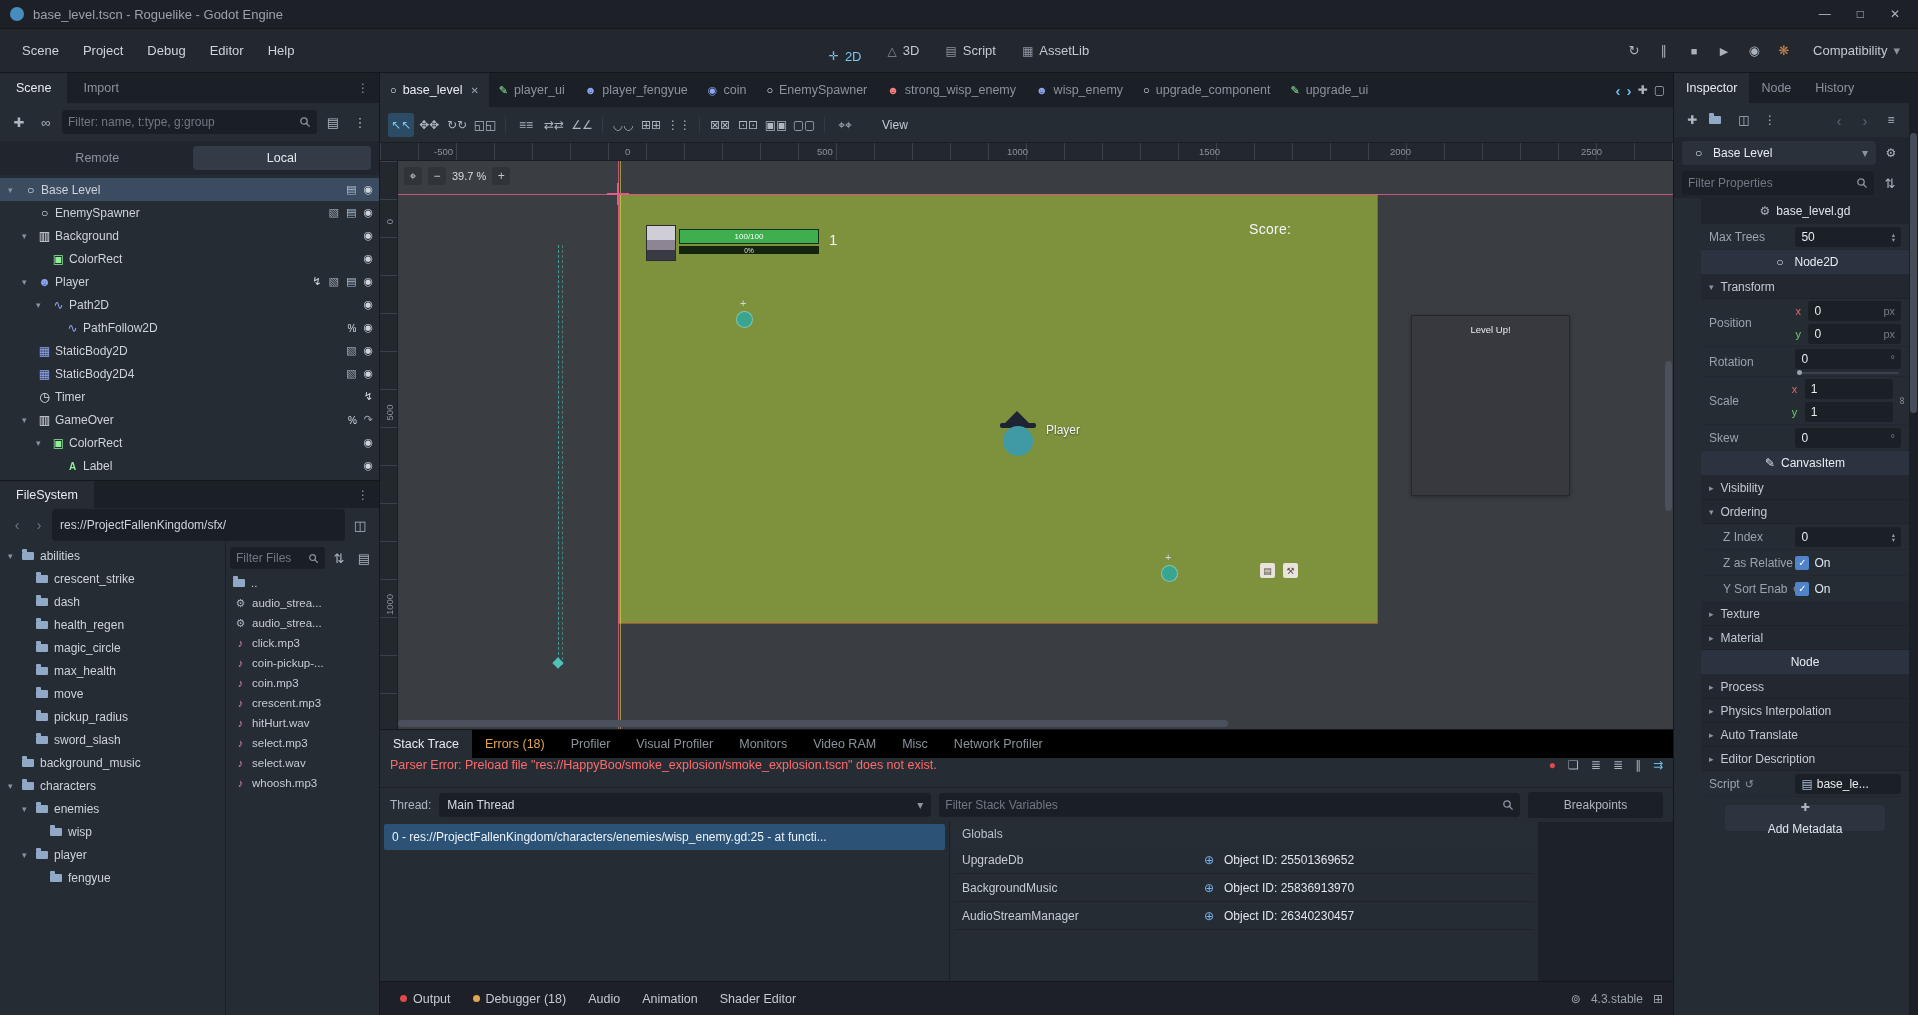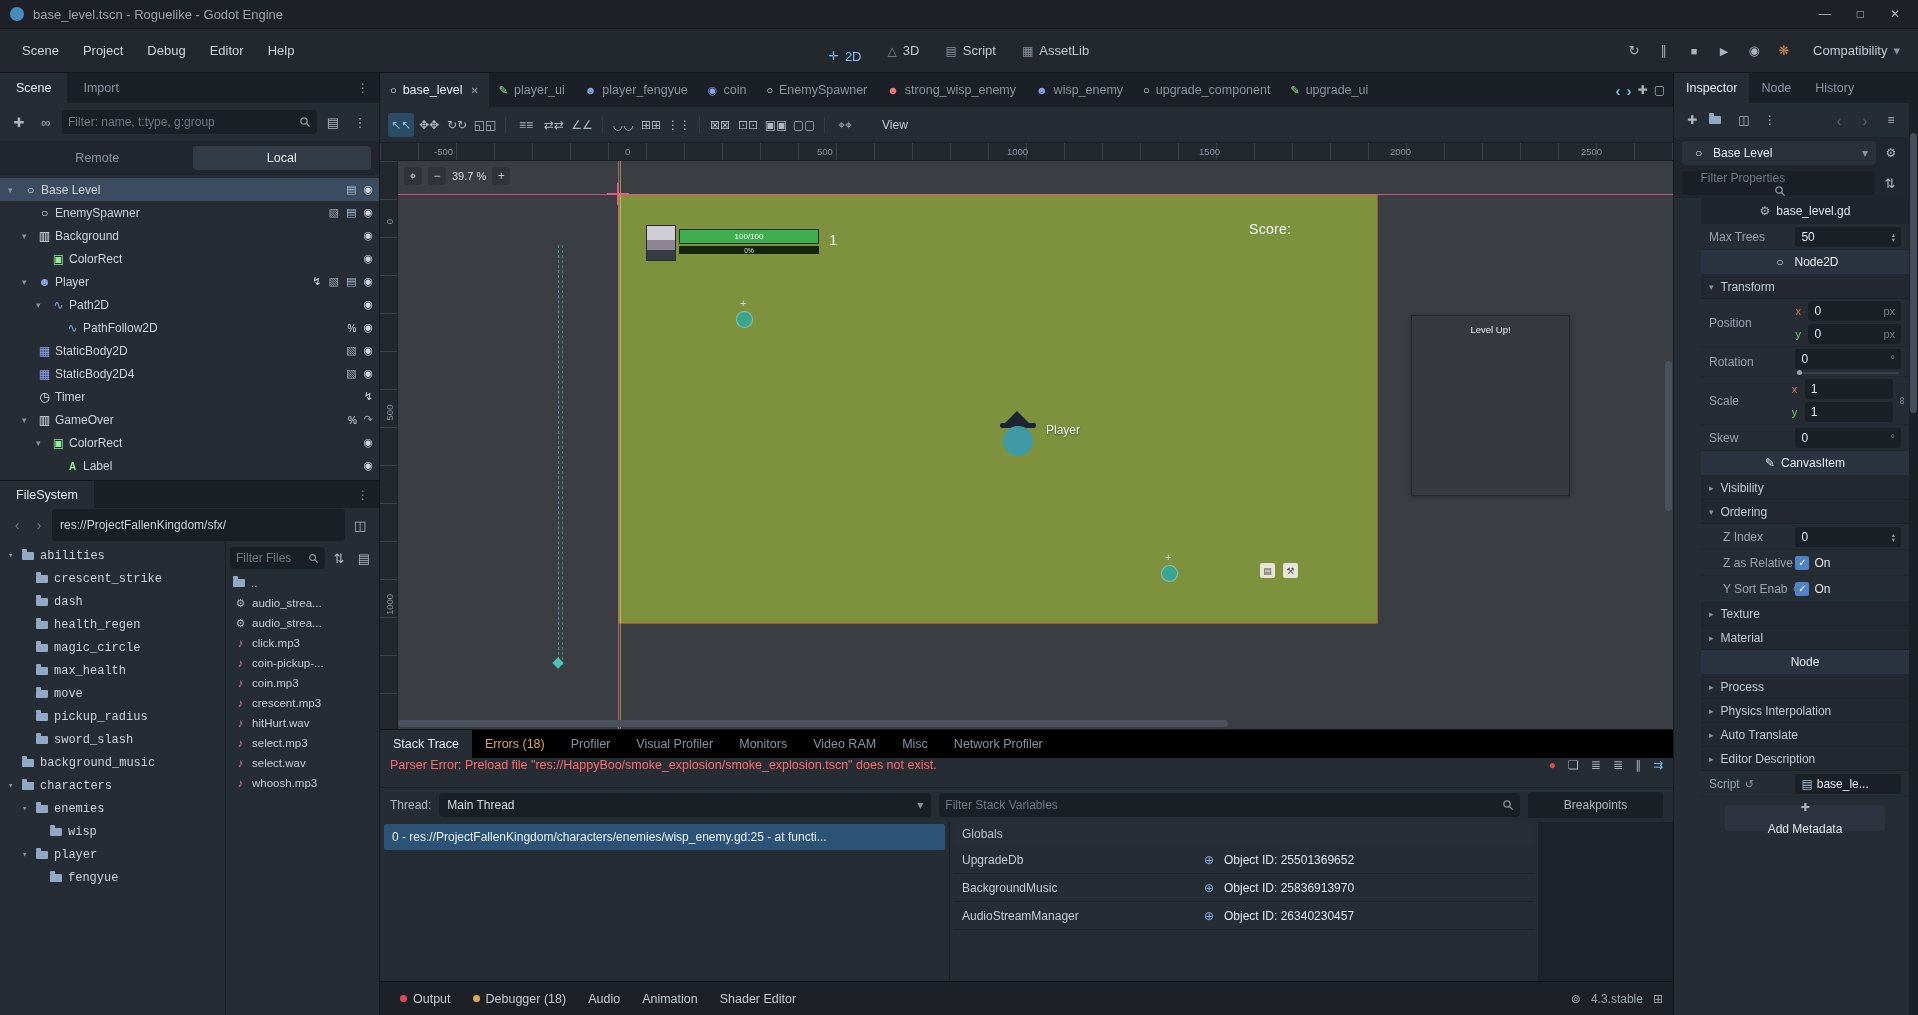--- a/index.html
+++ b/index.html
@@ -93,21 +93,21 @@
   .badge.k-unique::before{content:"%"; color:#d7dde5; font-size:10px;}
   .badge.k-fold::before{content:"↷"; color:#9aa3ad;}
 
   .fs-tabs { height:28px; background:#1b1f26; display:flex; align-items:center; flex:0 0 auto; border-top:1px solid #14171c; }
   .pathbar { height:34px; background:#262c34; display:flex; align-items:center; gap:4px; padding:0 8px; flex:0 0 auto; }
   .nav-arrow { width:18px; text-align:center; color:#707a85; font-size:14px; }
   .pathfield { flex:1; height:24px; background:#1a1f26; border-radius:4px; display:flex; align-items:center; padding:16px 8px; color:#cdd3da; white-space:nowrap; overflow:hidden; font-size:12px; }
   .ic-split::before { content:"◫"; }
 
   .fs-body { flex:1; display:flex; min-height:0; background:#262c34; }
-  .folders { width:226px; flex:0 0 auto; overflow:hidden; border-right:1px solid #1b2026; padding-top:2px;font-family:Liberation Mono, monospace; }
+  .folders { width:226px; flex:0 0 auto; overflow:hidden; border-right:1px solid #1b2026; padding-top:2px; }
   .frow { height:23px; display:flex; align-items:center; padding-left:calc(8px + var(--d,0)*14px); color:#cdd3da; white-space:nowrap; }
   .fold-shape, .fic.k-folder { display:inline-block; width:12px; height:8px; background:#8fa9c6; border-radius:1px; position:relative; margin-right:6px; flex:0 0 auto; }
   .fold-shape::after, .fic.k-folder::after { content:""; position:absolute; top:-3px; left:0; width:5px; height:3px; background:inherit; border-radius:1px 1px 0 0; }
   .flabel { overflow:hidden; text-overflow:ellipsis; white-space:nowrap; }
   .files { flex:1; display:flex; flex-direction:column; min-width:0; padding:4px 4px 0 4px; }
   .ffilter { height:24px; display:flex; align-items:center; gap:3px; flex:0 0 auto; }
   .ffilter .filterbox { height:22px; }
   .ic-sort::before { content:"⇅"; }
   .ic-grid::before { content:"▤"; }
   .flist { flex:1; overflow:hidden; margin-top:3px; }
@@ -268,21 +268,21 @@
   .ii-fwd::before { content:"›"; font-size:15px; }
   .ii-menu::before { content:"≡"; }
   .ii-tune::before { content:"⚙"; }
   .dim { color:#5d656f; }
   .flex1 { flex:1; }
   .inoderow { height:31px; display:flex; align-items:center; gap:5px; padding:0 8px; background:#21262e; flex:0 0 auto; }
   .inodesel { flex:1; height:24px; background:#2a313a; border-radius:4px; display:flex; align-items:center; gap:6px; padding:0 8px; color:#e6ebf0; }
   .inodesel .ddarrow { margin-left:auto; color:#8b939e; }
   .inodesel .ddarrow::before { content:"▾"; }
   .ifilterrow { height:30px; display:flex; align-items:center; gap:5px; padding:0 8px; flex:0 0 auto; }
-  .ifilterrow .filterbox { height:24px;flex-direction:column; }
+  .ifilterrow .filterbox { height:24px; }
   .ibody { flex:1; overflow:hidden; background:#262c34;padding-left:27px; }
   .iscriptbar { height:26px; background:#20252d; display:flex; align-items:center; justify-content:center; gap:6px; color:#dfe5ec; font-size:12px; }
   .gear::before { content:"⚙"; color:#aab2bc; }
   .irow { min-height:26px; display:flex; align-items:center; padding:2px 8px; border-bottom:1px solid #222831; position:relative; }
   .ilabel { width:45%; flex:0 0 auto; color:#9aa3ad; font-size:12px; display:flex; align-items:center; gap:5px; white-space:nowrap; overflow:hidden; }
   .irow.sub .ilabel { padding-left:14px; }
   .ieditor { flex:1; display:flex; align-items:center; gap:5px; min-width:0; }
   .ieditor.col { flex-direction:column; align-items:stretch; gap:3px; }
   .axisline { display:flex; align-items:center; gap:5px; }
   .ax { font-size:11px; width:8px; flex:0 0 auto; }

